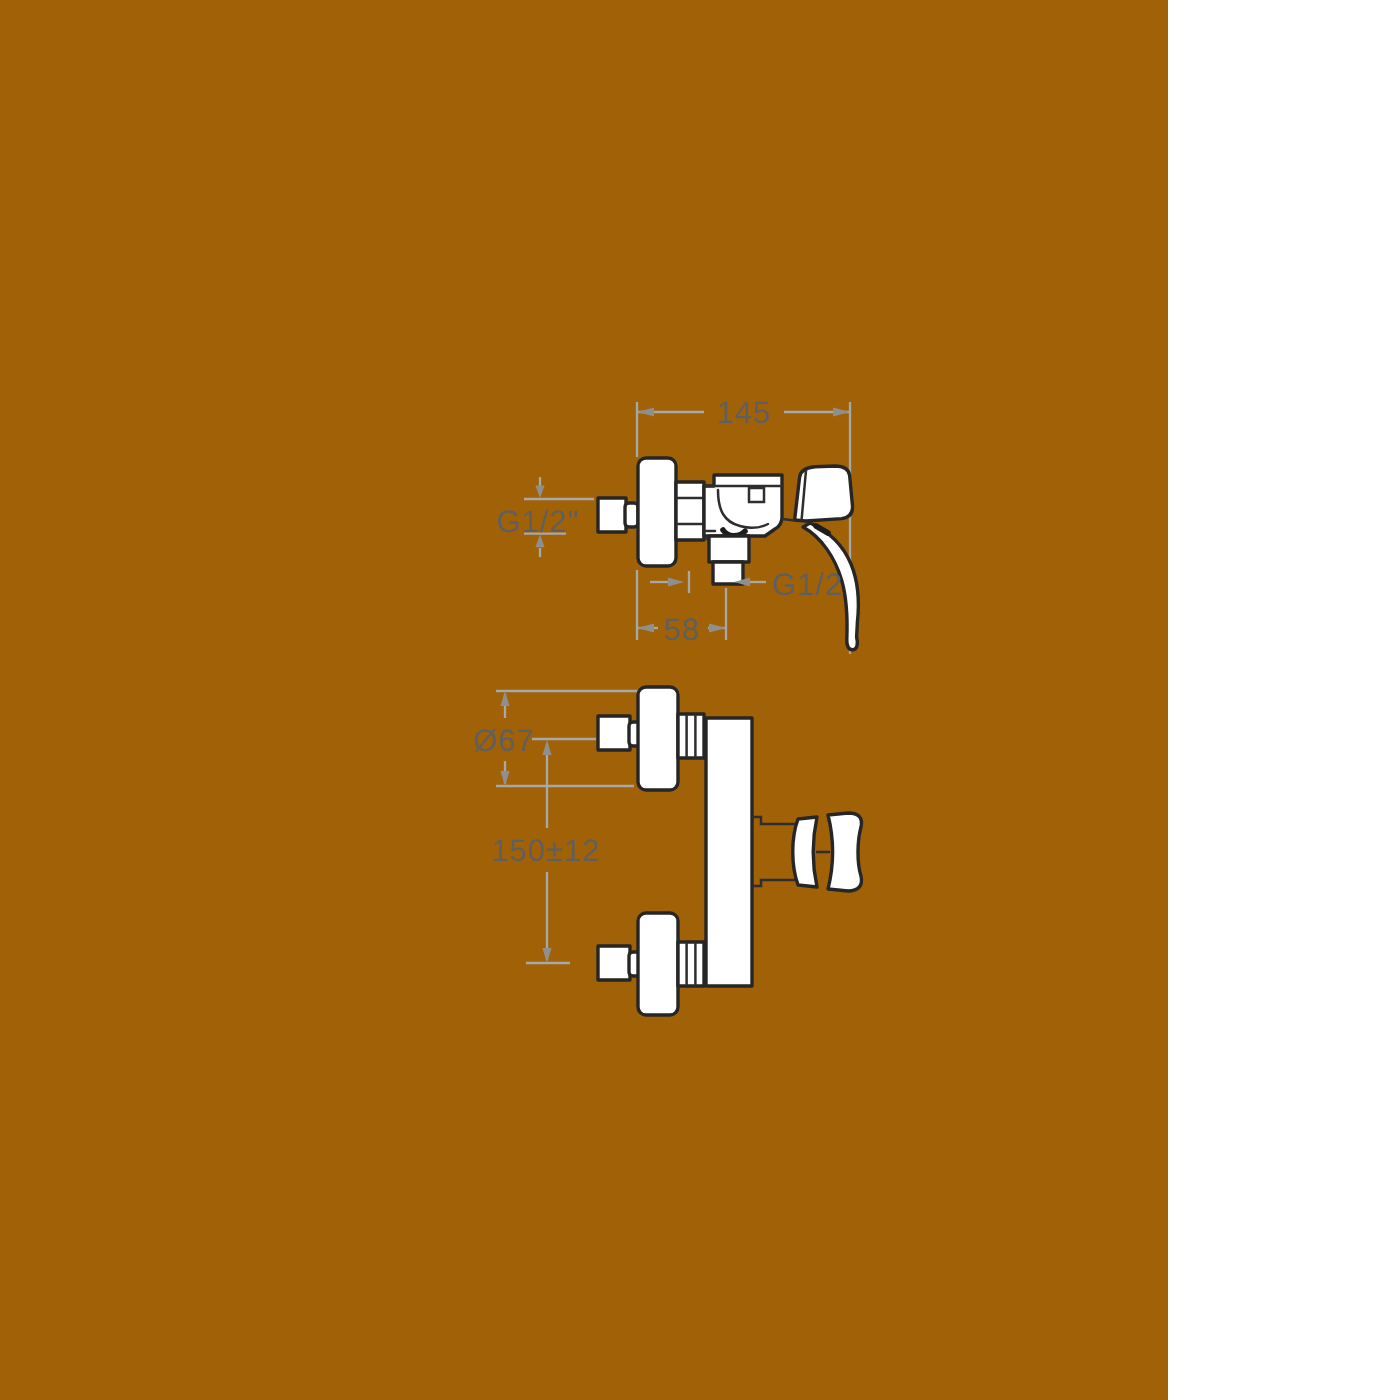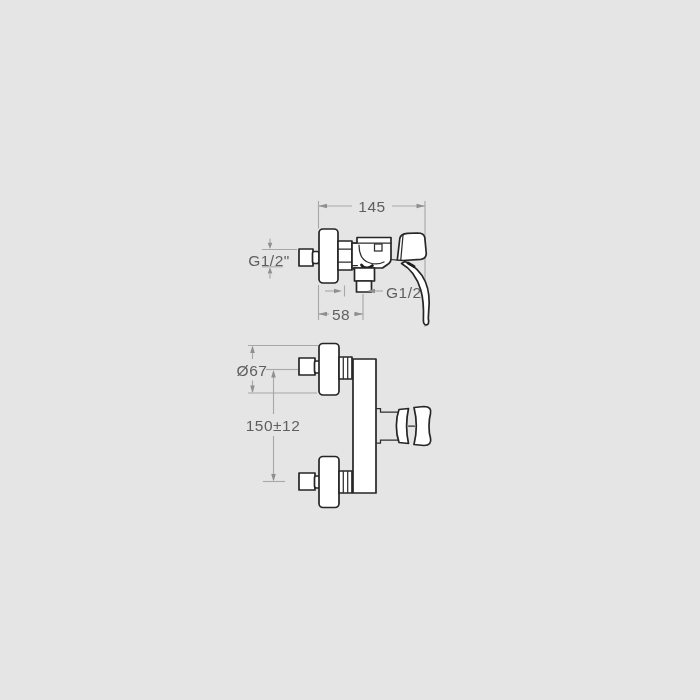--- a/index.html
+++ b/index.html
@@ -1,19 +1,19 @@
 <!DOCTYPE html>
 <html><head>
 <meta charset="utf-8">
 <style>
   html,body{margin:0;padding:0;background:#ffffff;}
   #stage{
     position:relative;
-    width:700px;height:700px;
-    background:#e5e5e5;
+    width:584px;height:700px;
+    background:#a16207;
     overflow:hidden;
     font-family:"Liberation Sans", sans-serif;
   }
   svg{position:absolute;left:0;top:0;}
   
   .part{fill:#ffffff;stroke:#262626;stroke-width:1.7;stroke-linejoin:round;}
   .detail{fill:none;stroke:#2e2e2e;stroke-width:1.25;stroke-linecap:round;}
   .heavy{fill:none;stroke:#1d1d1d;stroke-width:2.8;stroke-linecap:round;}
   
   .dim{stroke:#a8a8a8;stroke-width:1.15;fill:none;}

